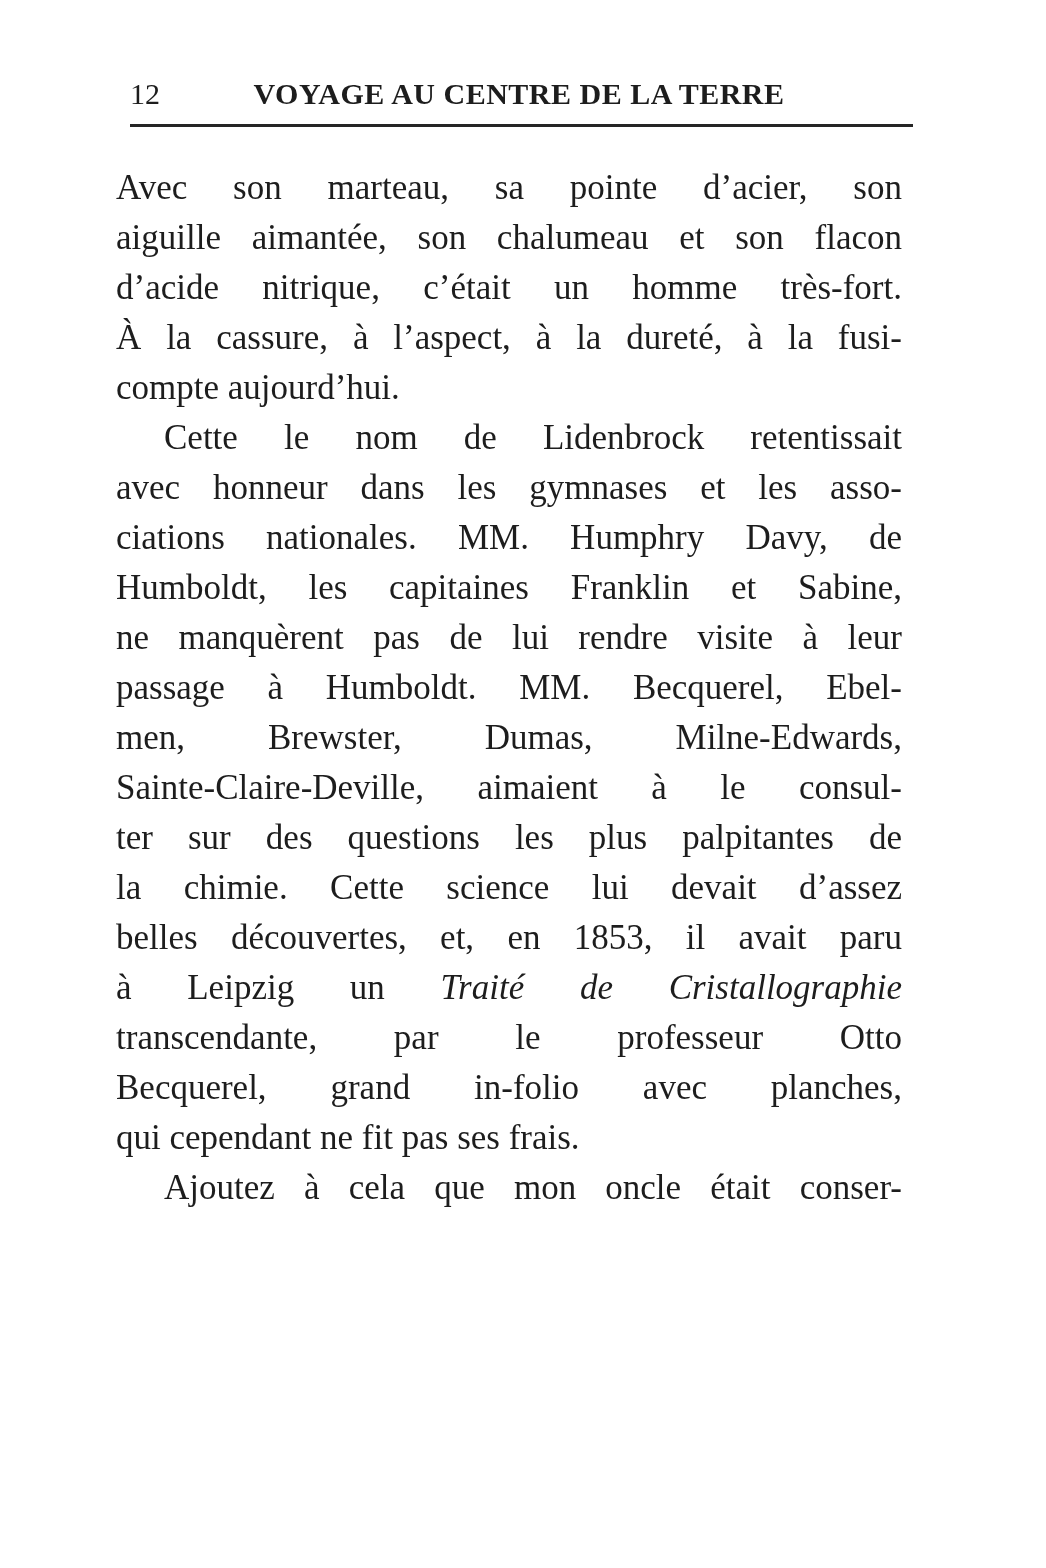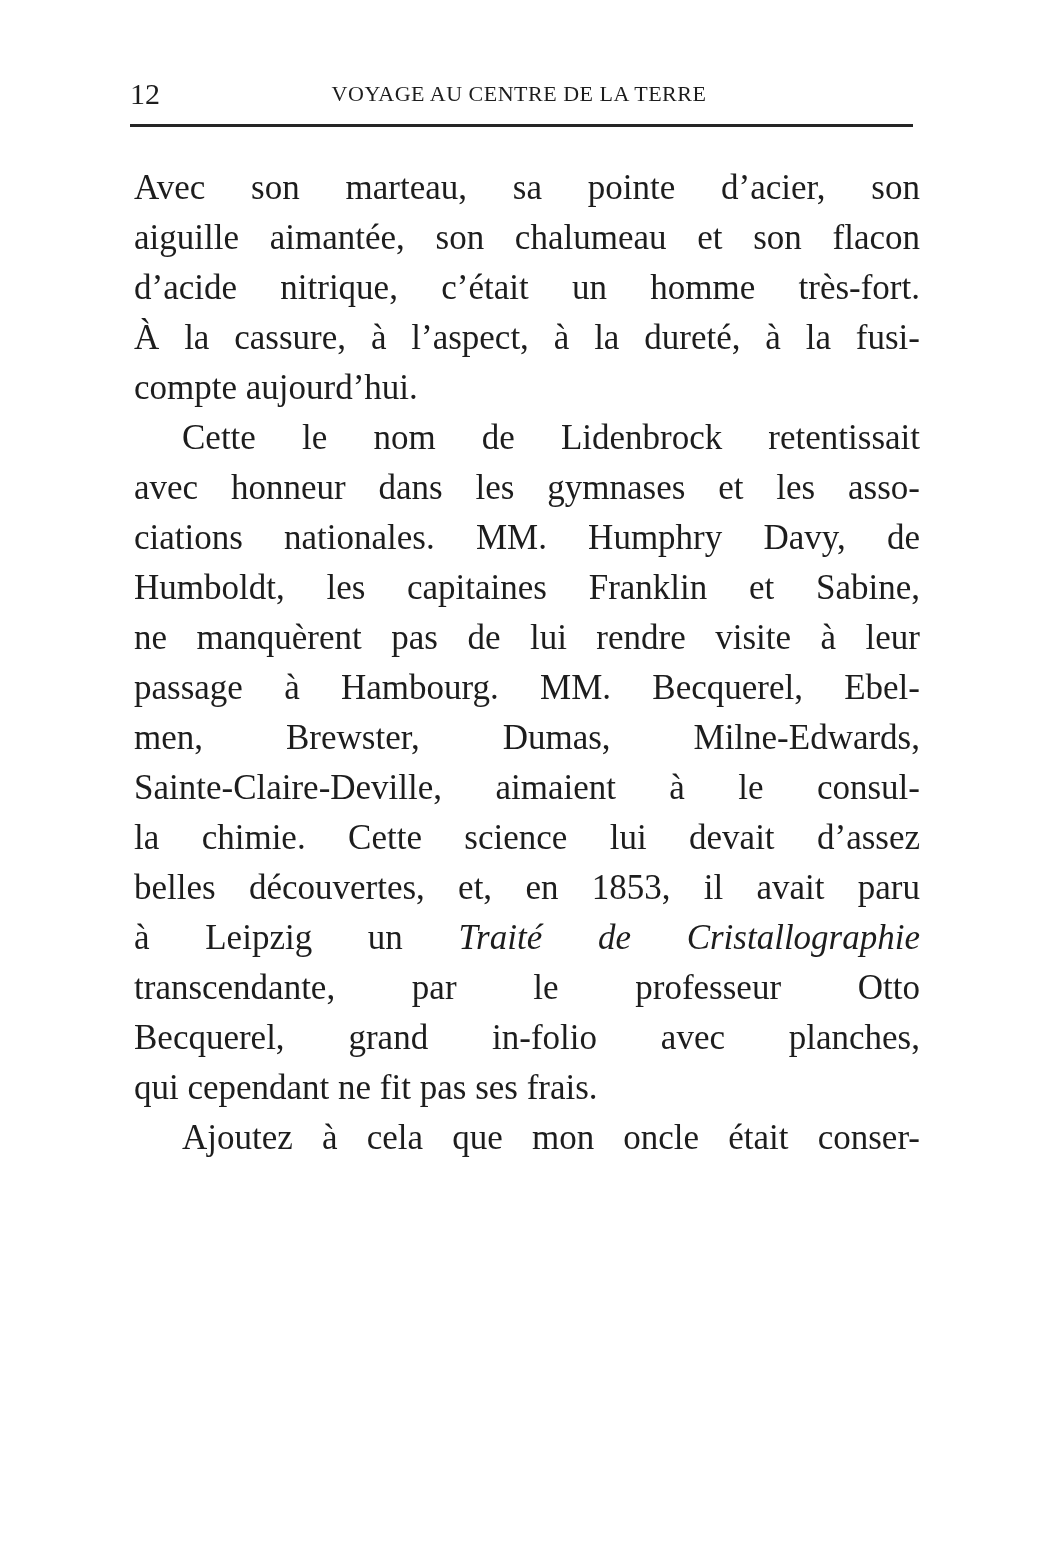--- a/index.html
+++ b/index.html
@@ -27,36 +27,37 @@
   .page-number {
     position: absolute;
     left: 4px;
     top: 0;
     font-size: 30px;
     line-height: 32px;
   }
   .running-title {
     display: block;
     text-align: center;
-    font-size: 22px;
+    font-size: 30px;
     line-height: 32px;
     letter-spacing: 0.5px;
     white-space: nowrap;
+    font-weight: bold;
   }
   .header-rule {
     position: absolute;
     left: 130px;
     top: 124px;
     width: 783px;
     height: 3px;
     background: #252525;
   }
   .body-text {
     position: absolute;
-    left: 134px;
+    left: 116px;
     top: 163px;
     width: 786px;
     font-size: 35px;
     line-height: 50px;
   }
   .line {
     text-align: justify;
     text-align-last: justify;
     height: 50px;
     overflow: hidden;
@@ -87,23 +88,24 @@
       <div class="line"><span>Avec son marteau, sa pointe d’acier, son</span></div>
       <div class="line"><span>aiguille aimantée, son chalumeau et son flacon</span></div>
       <div class="line"><span>d’acide nitrique, c’était un homme très-fort.</span></div>
       <div class="line"><span>À la cassure, à l’aspect, à la dureté, à la fusi-</span></div>
       <div class="line line-last"><span>compte aujourd’hui.</span></div>
       <div class="line line-indent"><span>Cette le nom de Lidenbrock retentissait</span></div>
       <div class="line"><span>avec honneur dans les gymnases et les asso-</span></div>
       <div class="line"><span>ciations nationales. MM. Humphry Davy, de</span></div>
       <div class="line"><span>Humboldt, les capitaines Franklin et Sabine,</span></div>
       <div class="line"><span>ne manquèrent pas de lui rendre visite à leur</span></div>
-      <div class="line"><span>passage à Hambourg. MM. Becquerel, Ebel-</span></div>
+      <div class="line"><span>passage à Humboldt. MM. Becquerel, Ebel-</span></div>
       <div class="line"><span>men, Brewster, Dumas, Milne-Edwards,</span></div>
       <div class="line"><span>Sainte-Claire-Deville, aimaient à le consul-</span></div>
+      <div class="line"><span>ter sur des questions les plus palpitantes de</span></div>
       <div class="line"><span>la chimie. Cette science lui devait d’assez</span></div>
       <div class="line"><span>belles découvertes, et, en 1853, il avait paru</span></div>
       <div class="line"><span>à Leipzig un </span><em>Traité de Cristallographie</em></div>
       <div class="line"><span>transcendante, par le professeur Otto</span></div>
       <div class="line"><span>Becquerel, grand in-folio avec planches,</span></div>
       <div class="line line-last"><span>qui cependant ne fit pas ses frais.</span></div>
       <div class="line line-indent"><span>Ajoutez à cela que mon oncle était conser-</span></div>
     </div>
 </div>
 

